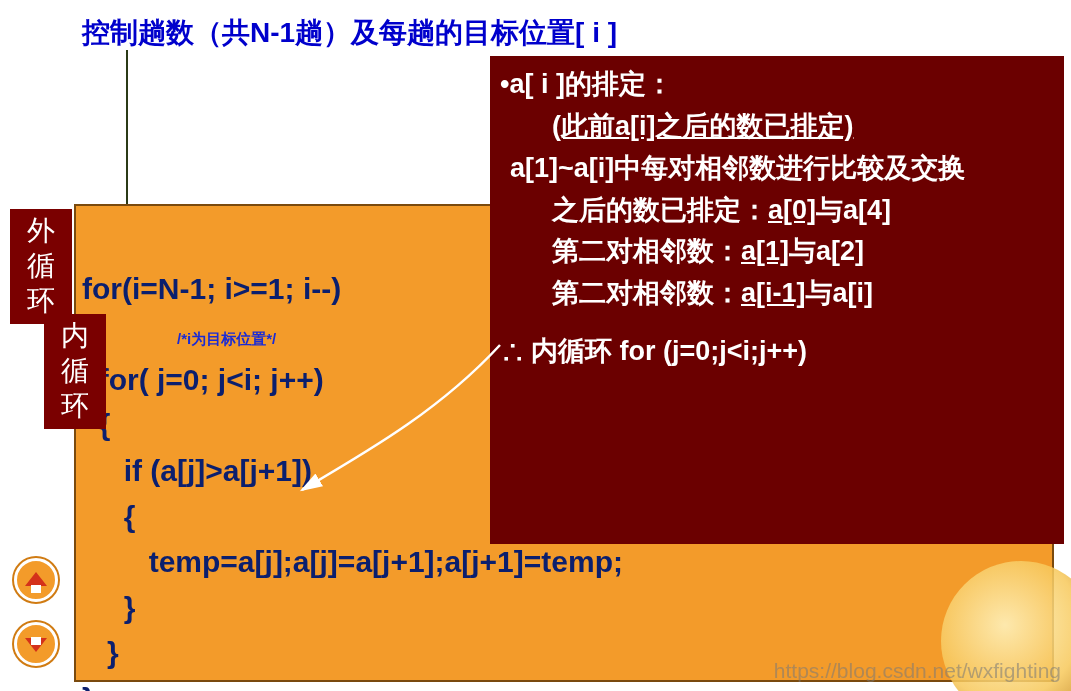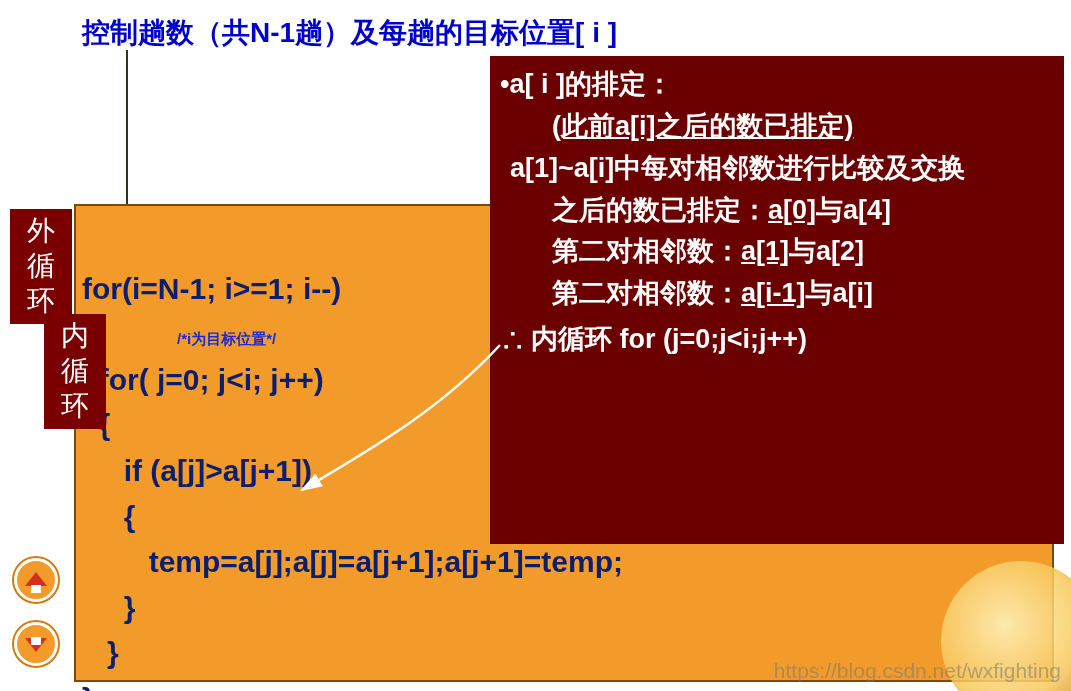--- a/index.html
+++ b/index.html
@@ -182,21 +182,21 @@
   <div style="padding-left:10px;">a[1]~a[i]中每对相邻数进行比较及交换</div>
   <div style="padding-left:52px;">
     <span>之后的数已排定：</span><span class="u">a[0]</span><span>与a[4]</span>
   </div>
   <div style="padding-left:52px;">
     <span>第二对相邻数：</span><span class="u">a[1]</span><span>与a[2]</span>
   </div>
   <div style="padding-left:52px;">
     <span>第二对相邻数：</span><span class="u">a[i-1]</span><span>与a[i]</span>
   </div>
-  <div style="padding-left:2px; margin-top:4px;">∴ 内循环 for (j=0;j&lt;i;j++)</div>
+  <div style="padding-left:2px; margin-top:16px;">∴ 内循环 for (j=0;j&lt;i;j++)</div>
 </div>
 
 <svg class="curve">
   <defs>
     <marker id="ah" markerWidth="10" markerHeight="10" refX="8" refY="3" orient="auto">
       <path d="M0,0 L9,3 L0,6 Z" fill="#ffffff"></path>
     </marker>
   </defs>
   <path d="M 210 5 C 150 70, 80 110, 12 150" stroke="#ffffff" stroke-width="2.5" fill="none" marker-end="url(#ah)"></path>
 </svg>

